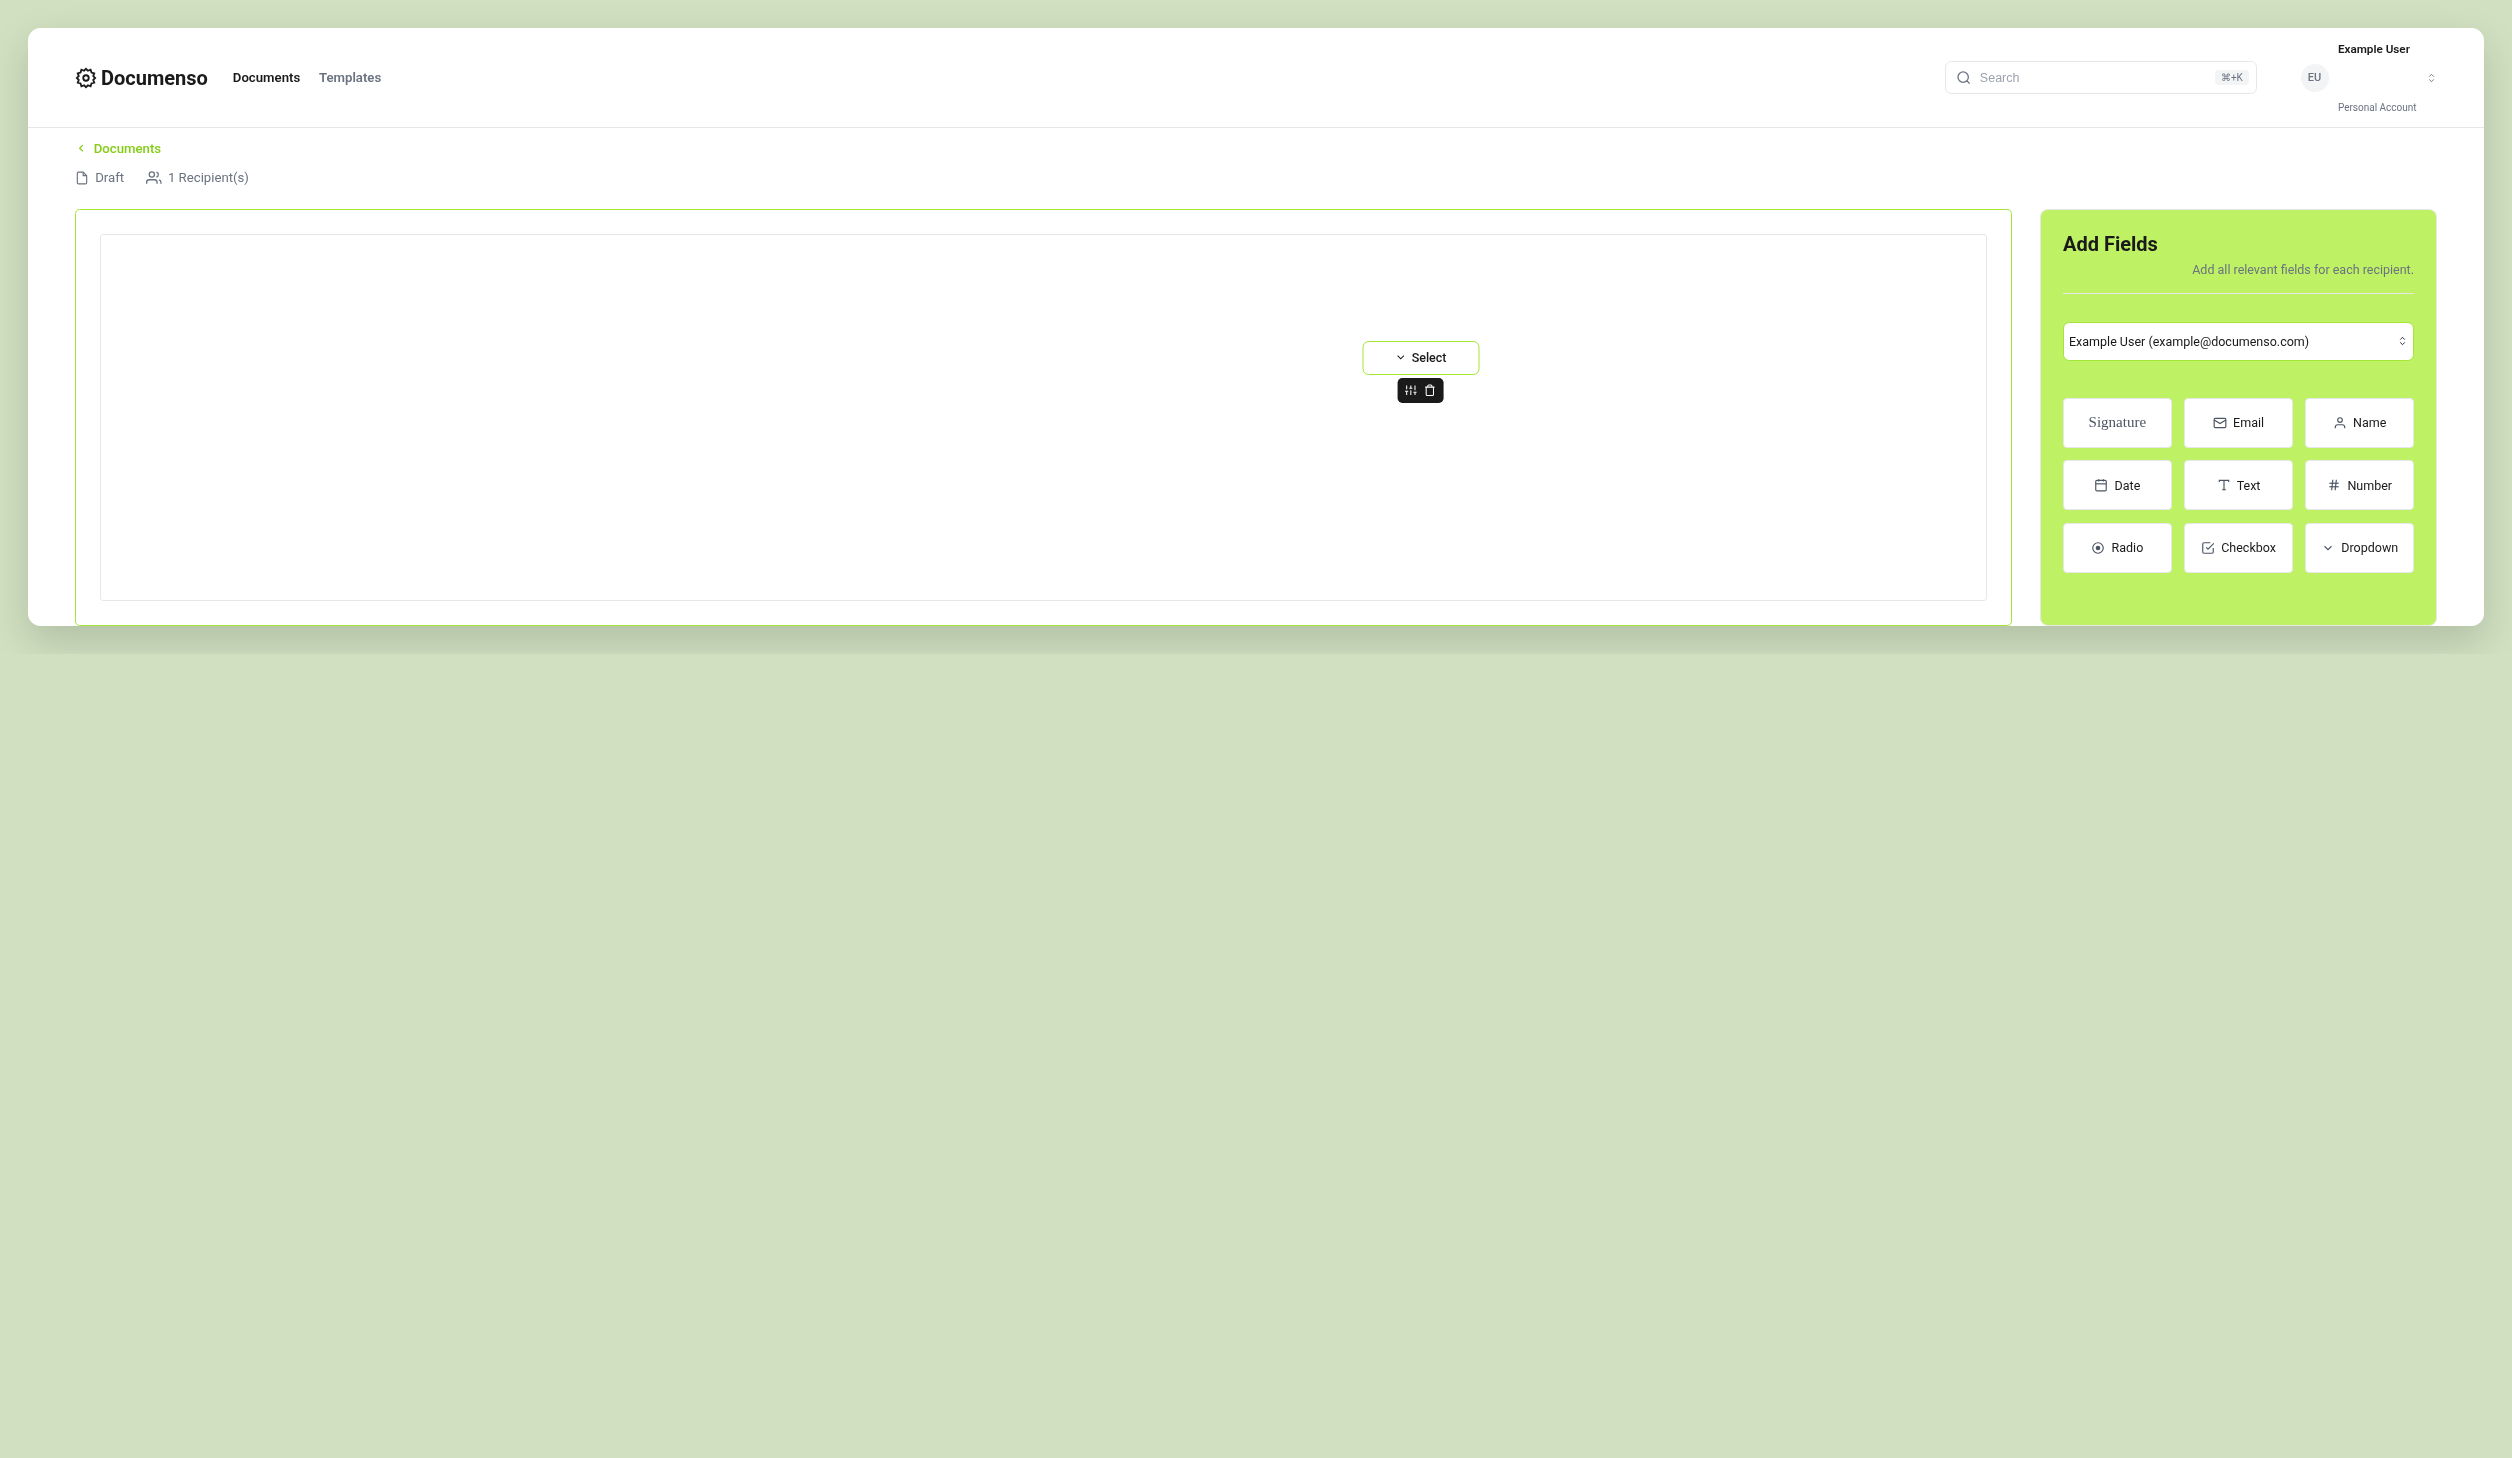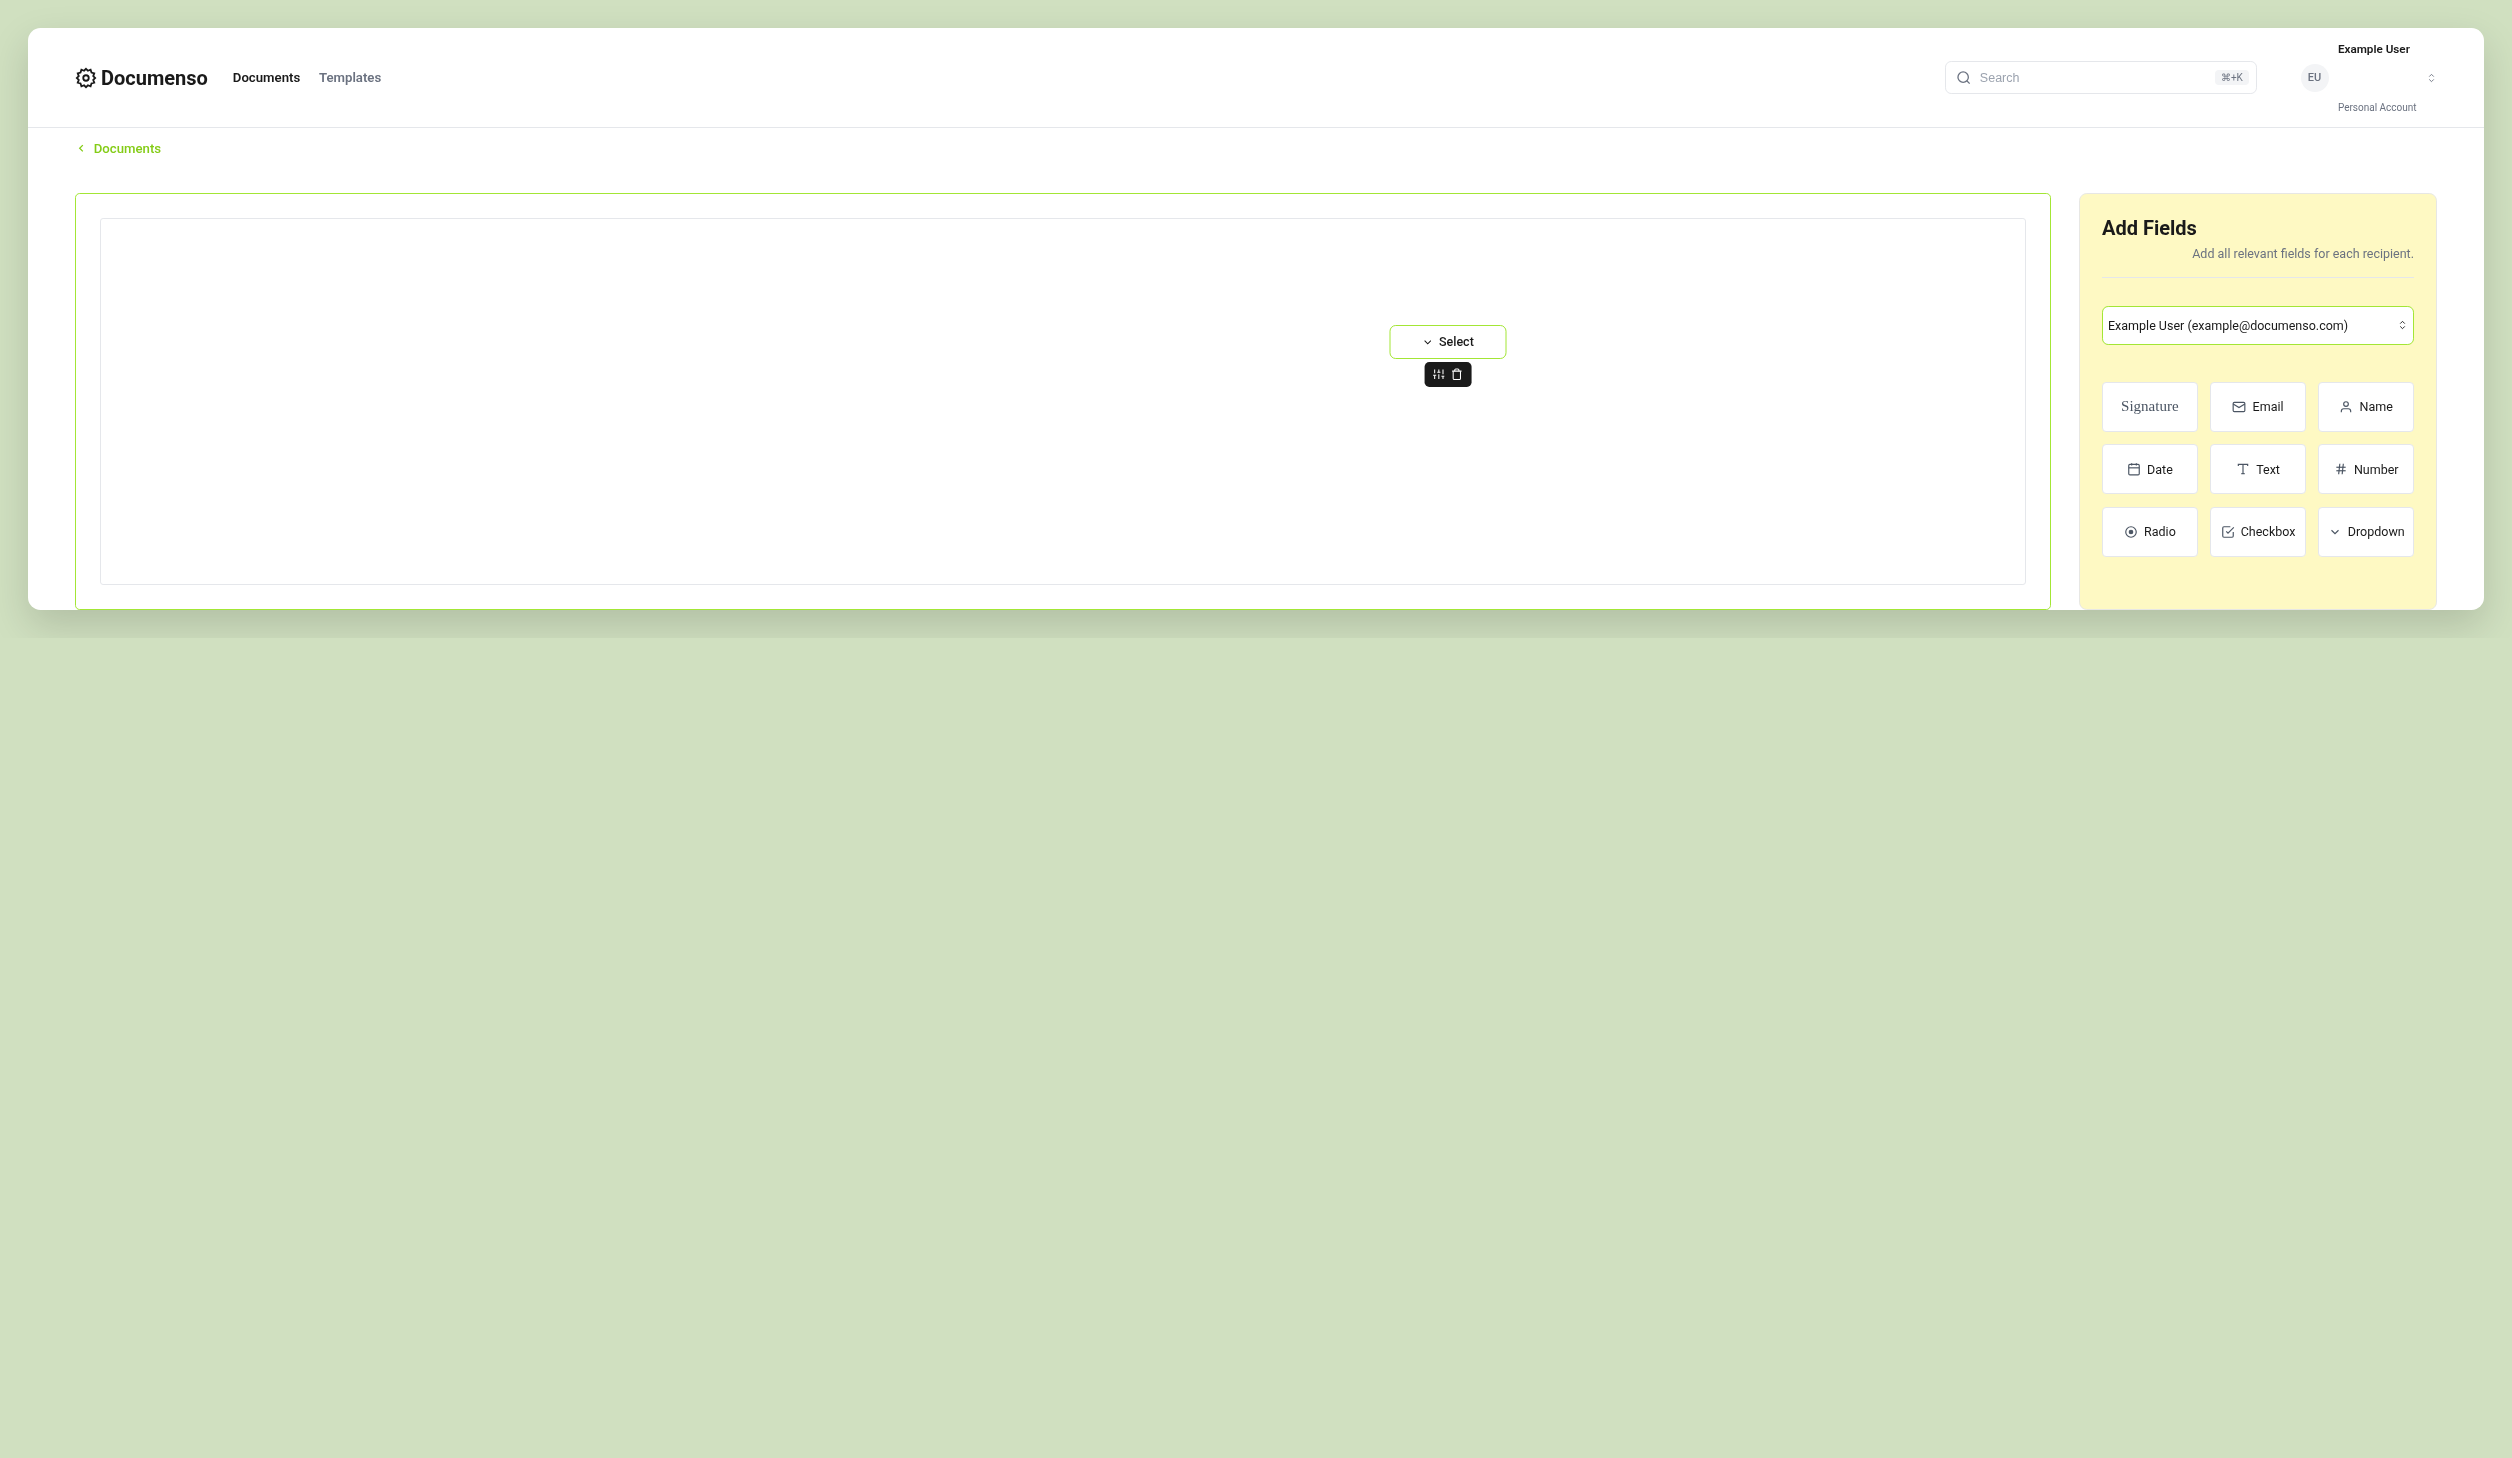--- a/index.html
+++ b/index.html
@@ -184,22 +184,22 @@
     .field-toolbar button {
       background: transparent;
       border: none;
       color: #fff;
       cursor: pointer;
       padding: 1.6px;
       display: flex;
       align-items: center;
     }
     .sidebar {
-      width: 358px;
-      background: #fef9c3;
+      width: 397px;
+      background: #bef264;
       border: 0.8px solid #e7e7e4;
       border-radius: 7.8px;
       padding: 22px 22px 0;
       height: 417px;
     }
     .sidebar-title {
       font-size: 20px;
       font-weight: 700;
       margin-bottom: 6.2px;
     }
@@ -291,20 +291,38 @@
   <div class="breadcrumb-bar">
     <div class="breadcrumb">
       <svg width="12.5" height="12.5" viewBox="0 0 24 24" fill="none" stroke="currentColor" stroke-width="2.5">
           <polyline points="15 18 9 12 15 6"></polyline>
         </svg>
       <span>Documents</span>
     </div>
   </div>
 
   <div class="page-title-wrap">
+    <div class="meta">
+      <div class="meta-item">
+        <svg width="14" height="14" viewBox="0 0 24 24" fill="none" stroke="currentColor" stroke-width="2">
+            <path d="M14 2H6a2 2 0 0 0-2 2v16a2 2 0 0 0 2 2h12a2 2 0 0 0 2-2V8z"></path>
+            <polyline points="14 2 14 8 20 8"></polyline>
+          </svg>
+        <span>Draft</span>
+      </div>
+      <div class="meta-item">
+        <svg width="15.6" height="15.6" viewBox="0 0 24 24" fill="none" stroke="currentColor" stroke-width="2">
+            <path d="M17 21v-2a4 4 0 0 0-4-4H5a4 4 0 0 0-4 4v2"></path>
+            <circle cx="9" cy="7" r="4"></circle>
+            <path d="M23 21v-2a4 4 0 0 0-3-3.87"></path>
+            <path d="M16 3.13a4 4 0 0 1 0 7.75"></path>
+          </svg>
+        <span>1 Recipient(s)</span>
+      </div>
+    </div>
   </div>
 
   <div class="main-area">
     <div class="doc-canvas">
       <div class="doc-page">
         <div class="field-box">
           <svg width="12.5" height="12.5" viewBox="0 0 24 24" fill="none" stroke="currentColor" stroke-width="2">
               <polyline points="6 9 12 15 18 9"></polyline>
             </svg>
           <span>Select</span>

